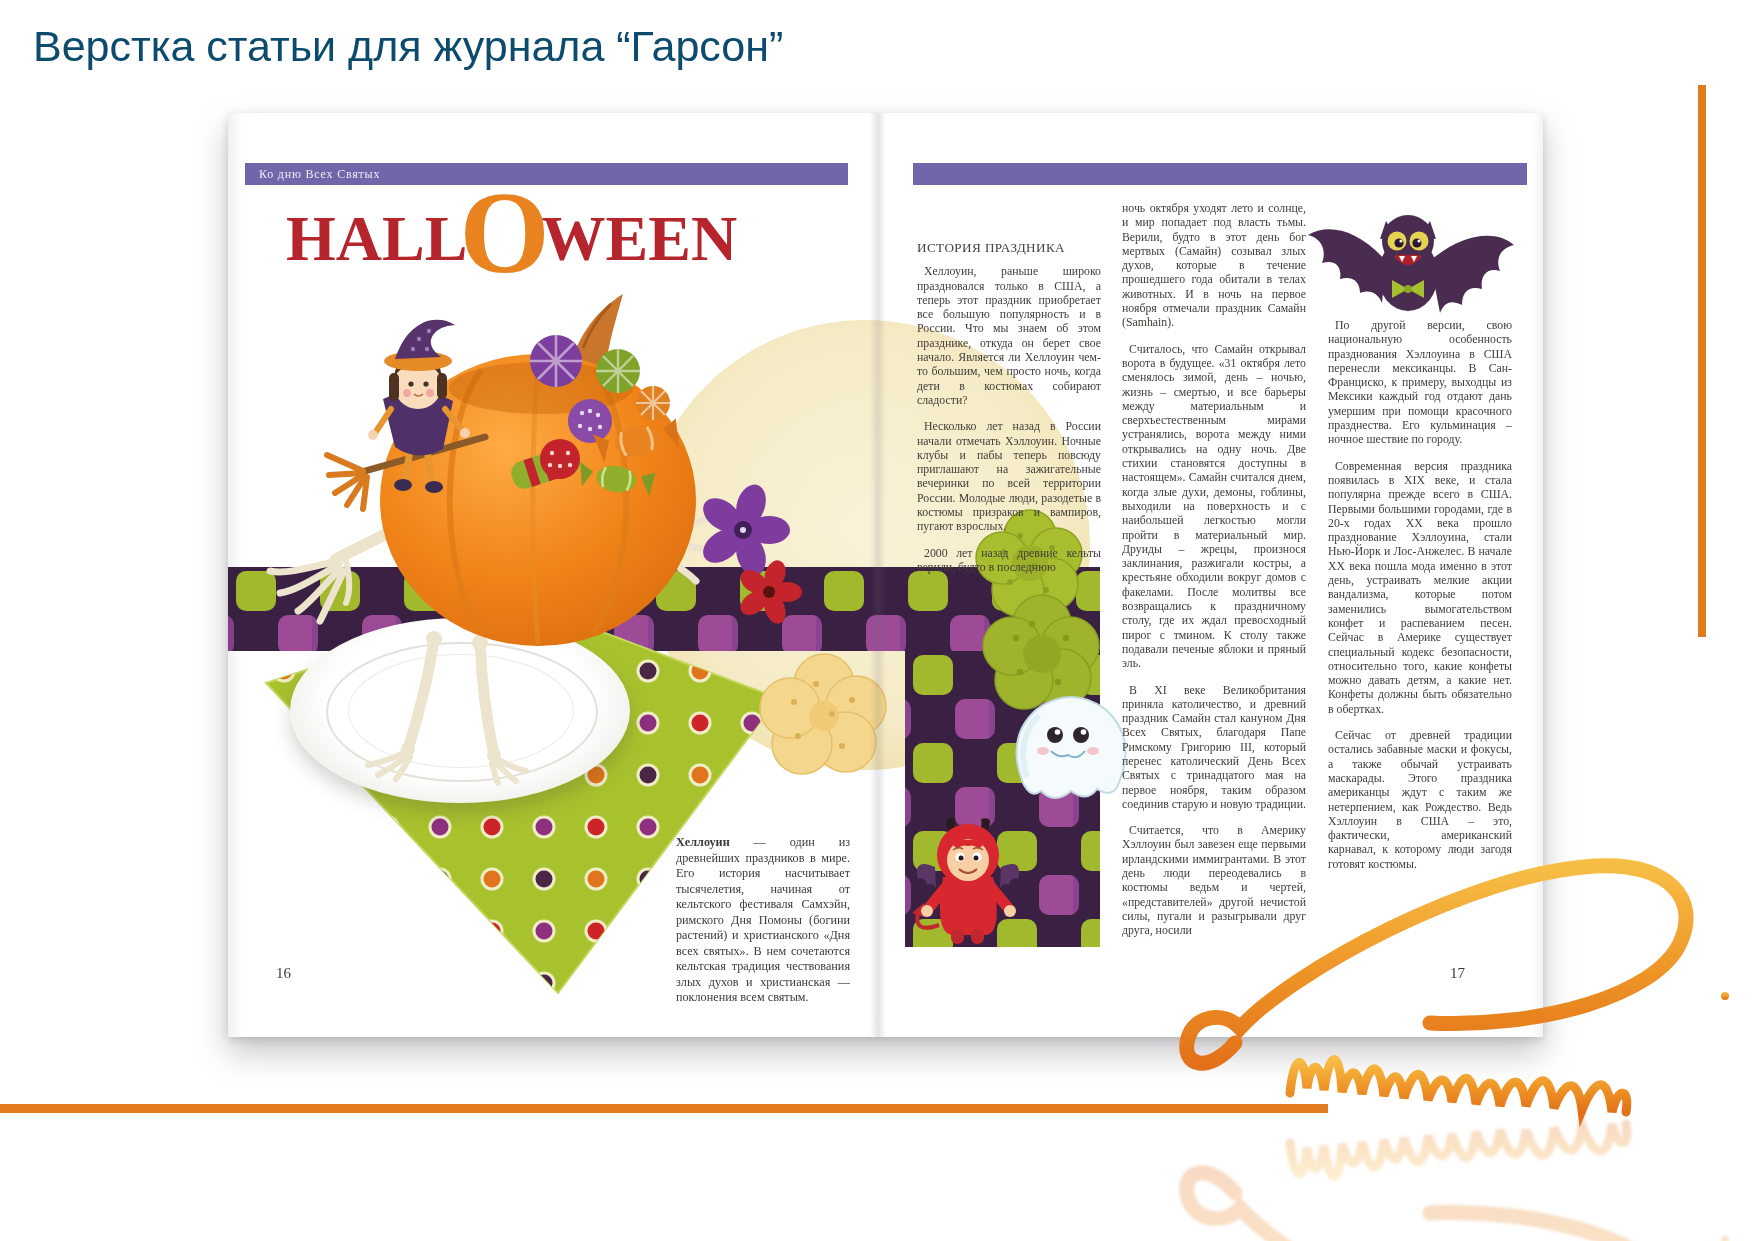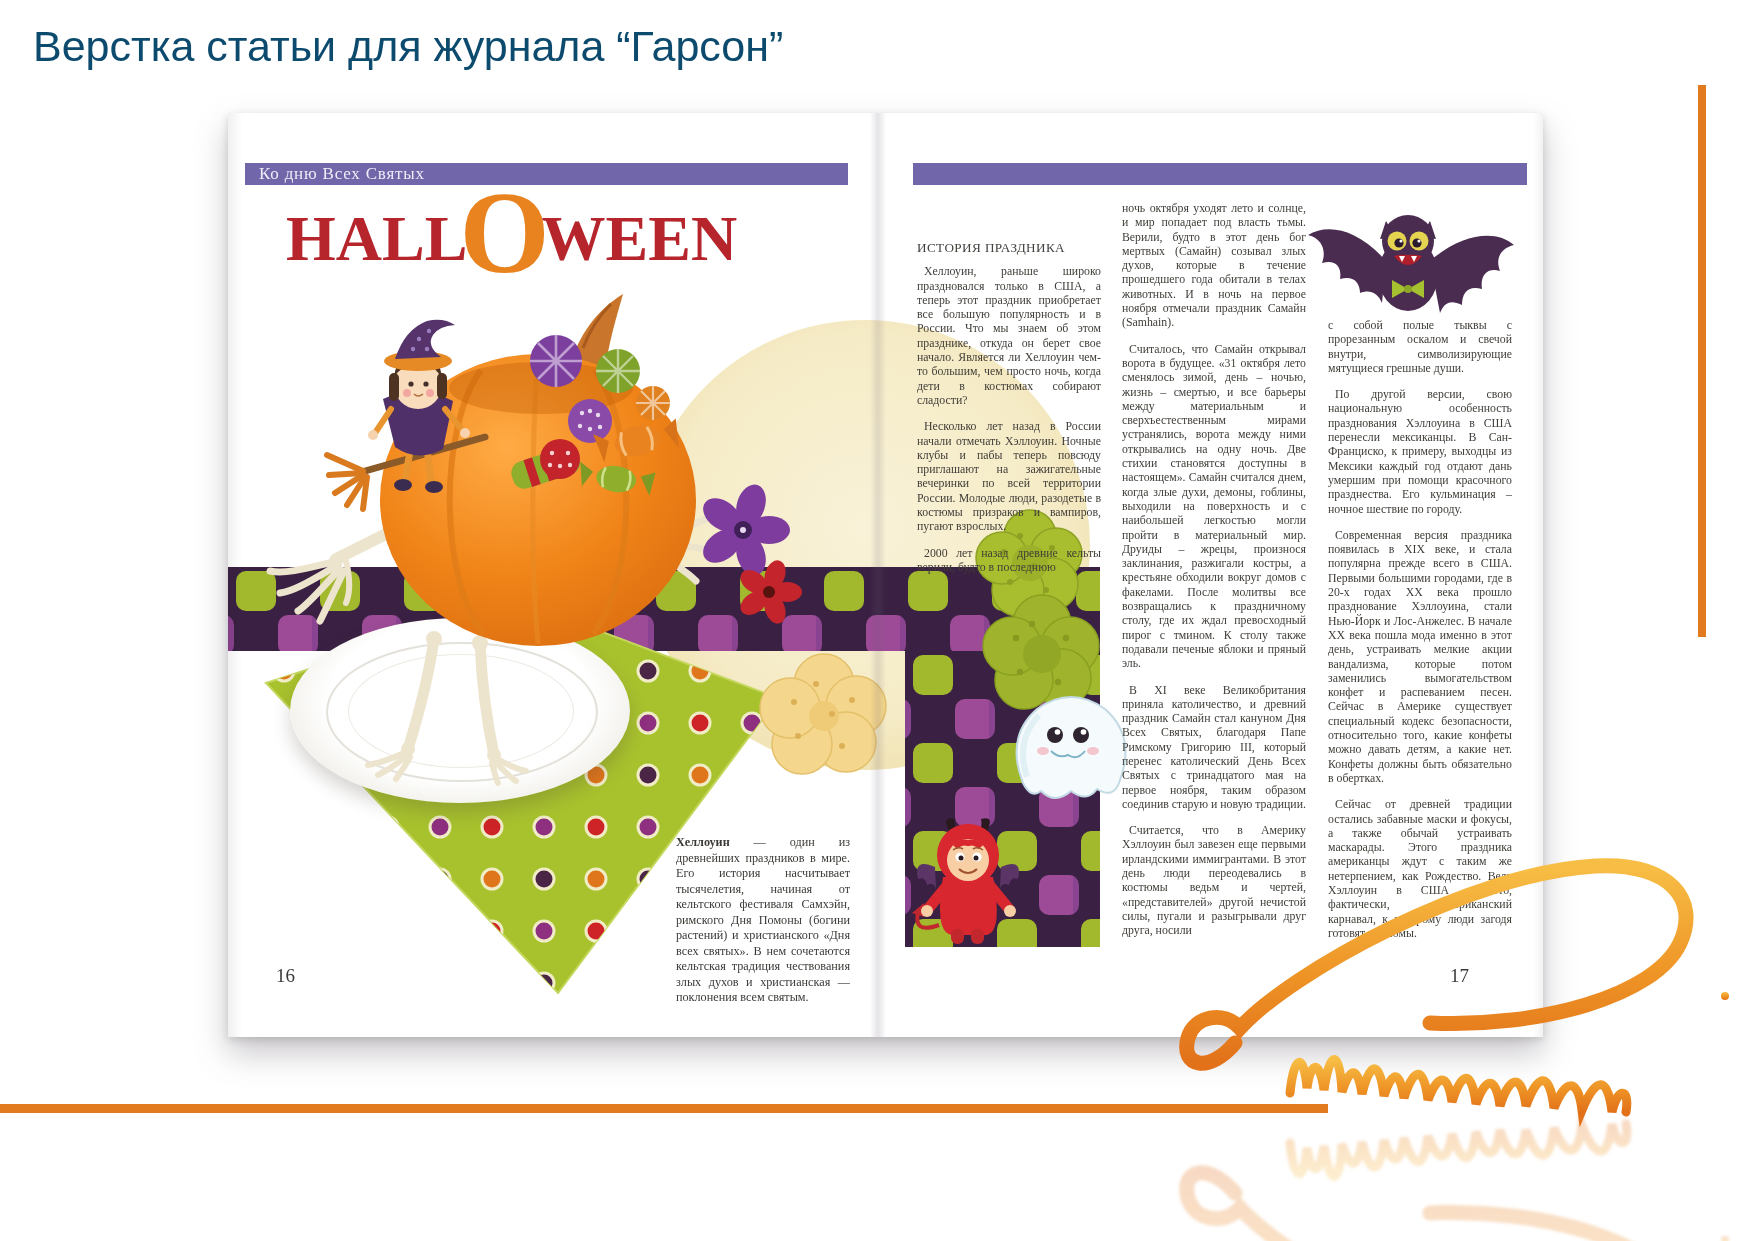--- a/index.html
+++ b/index.html
@@ -19,21 +19,21 @@
   .spread::before{content:'';position:absolute;left:0;top:0;bottom:0;width:14px;z-index:15;
       background:linear-gradient(to right,rgba(0,0,0,.06),rgba(0,0,0,0));pointer-events:none;}
   .spread::after{content:'';position:absolute;right:0;top:0;bottom:0;width:10px;z-index:15;
       background:linear-gradient(to left,rgba(0,0,0,.05),rgba(0,0,0,0));pointer-events:none;}
   .spine{left:642px;top:0;width:16px;height:100%;z-index:14;pointer-events:none;
       background:linear-gradient(to right,rgba(0,0,0,0),rgba(105,95,115,.16) 45%,rgba(105,95,115,.16) 55%,rgba(0,0,0,0));}
 
   .kicker-bar{background:#7166A9;}
   .kicker-bar.left{left:17px;top:50px;width:603px;height:22px;}
   .kicker-bar.right{left:685px;top:50px;width:614px;height:22px;}
-  .kicker-text{color:#EFEDF7;font-size:17px;letter-spacing:.8px;line-height:22px;padding-left:14px;}
+  .kicker-text{color:#EFEDF7;font-size:12px;letter-spacing:.8px;line-height:22px;padding-left:14px;}
 
   .headline{left:58px;top:62px;z-index:4;line-height:1;white-space:nowrap;}
   .headline .hw{font-size:64px;font-weight:bold;color:#B6242C;letter-spacing:0;margin-top:44px;}
   .headline .big-o{font-size:116px;font-weight:bold;color:#E8831F;vertical-align:-12px;margin:0 -8px;}
 
   
   .moon{left:412px;top:207px;width:450px;height:450px;border-radius:50%;z-index:1;
       background:radial-gradient(circle at 50% 46%,#F9F2D8 0%,#F5EBC6 58%,#F0E2B2 76%,rgba(240,226,178,0) 88%);}
   .band-h{left:0;top:454px;width:872px;height:84px;z-index:2;}
   .band-v{left:677px;top:538px;width:195px;height:296px;z-index:2;}
@@ -52,21 +52,21 @@
   .flower-green{left:730px;top:393px;width:152px;height:205px;z-index:8;}
   .flower-yellow{left:512px;top:535px;width:168px;height:138px;z-index:8;}
   .ghost{left:765px;top:572px;width:152px;height:130px;z-index:9;}
   .devil{left:677px;top:690px;width:128px;height:145px;z-index:9;}
   .bat{left:1070px;top:88px;width:225px;height:125px;z-index:8;}
 
   
   .caption{left:448px;top:722px;width:174px;z-index:10;font-size:12.2px;line-height:15.5px;
       text-align:justify;color:#3C3A36;}
   .caption b{font-weight:bold;}
-  .pagenum{font-size:19px;color:#3A3A38;z-index:10;}
+  .pagenum{font-size:15px;color:#3A3A38;z-index:10;}
   .pn-left{left:48px;top:852px;}
   .pn-right{left:1222px;top:852px;text-align:right;}
 
   .col{z-index:10;font-size:11.8px;line-height:14.3px;text-align:justify;color:#403D38;overflow:hidden;}
   .col p{margin:0 0 12px 0;text-indent:7px;}
   .col p.cont{text-indent:0;}
   .col h3{margin:0 0 9px 0;font-size:13.2px;font-weight:normal;letter-spacing:.4px;color:#45423E;}
   .col1{left:689px;top:92px;width:184px;height:372px;margin-top:36px;}
   .col2{left:894px;top:88px;width:184px;height:766px;}
   .col3{left:1100px;top:205px;width:184px;height:652px;}
@@ -447,21 +447,20 @@
     <p>Несколько лет назад в России начали отмечать Хэллоуин. Ночные клубы и пабы теперь повсюду приглашают на зажигательные вечеринки по всей территории России. Молодые люди, разодетые в костюмы призраков и вампиров, пугают взрослых.</p>
     <p>2000 лет назад древние кельты верили, будто в последнюю</p>
   </div>
   <div class="abs col col2">
     <p class="cont">ночь октября уходят лето и солнце, и мир попадает под власть тьмы. Верили, будто в этот день бог мертвых (Самайн) созывал злых духов, которые в течение прошедшего года обитали в телах животных. И в ночь на первое ноября отмечали праздник Самайн (Samhain).</p>
     <p>Считалось, что Самайн открывал ворота в будущее. «31 октября лето сменялось зимой, день – ночью, жизнь – смертью, и все барьеры между материальным и сверхъестественным мирами устранялись, ворота между ними открывались на одну ночь. Две стихии становятся доступны в настоящем». Самайн считался днем, когда злые духи, демоны, гоблины, выходили на поверхность и с наибольшей легкостью могли пройти в материальный мир. Друиды – жрецы, произнося заклинания, разжигали костры, а крестьяне обходили вокруг домов с факелами. После молитвы все возвращались к праздничному столу, где их ждал превосходный пирог с тмином. К столу также подавали печеные яблоки и пряный эль.</p>
     <p>В XI веке Великобритания приняла католичество, и древний праздник Самайн стал кануном Дня Всех Святых, благодаря Папе Римскому Григорию III, который перенес католический День Всех Святых с тринадцатого мая на первое ноября, таким образом соединив старую и новую традиции.</p>
     <p>Считается, что в Америку Хэллоуин был завезен еще первыми ирландскими иммигрантами. В этот день люди переодевались в костюмы ведьм и чертей, «представителей» другой нечистой силы, пугали и разыгрывали друг друга, носили</p>
   </div>
   <div class="abs col col3">
-    <p class="cont">с собой полые тыквы с прорезанным оскалом и свечой внутри, символизирующие мятущиеся грешные души.</p>
     <p>По другой версии, свою национальную особенность празднования Хэллоуина в США перенесли мексиканцы. В Сан-Франциско, к примеру, выходцы из Мексики каждый год отдают дань умершим при помощи красочного празднества. Его кульминация – ночное шествие по городу.</p>
     <p>Современная версия праздника появилась в XIX веке, и стала популярна прежде всего в США. Первыми большими городами, где в 20-х годах XX века прошло празднование Хэллоуина, стали Нью-Йорк и Лос-Анжелес. В начале XX века пошла мода именно в этот день, устраивать мелкие акции вандализма, которые потом заменились вымогательством конфет и распеванием песен. Сейчас в Америке существует специальный кодекс безопасности, относительно того, какие конфеты можно давать детям, а какие нет. Конфеты должны быть обязательно в обертках.</p>
     <p>Сейчас от древней традиции остались забавные маски и фокусы, а также обычай устраивать маскарады. Этого праздника американцы ждут с таким же нетерпением, как Рождество. Ведь Хэллоуин в США – это, фактически, американский карнавал, к которому люди загодя готовят костюмы.</p>
   </div>
 
   <div class="abs pagenum pn-right">17</div>
 
   <div class="abs spine"></div>
 </div>
 

